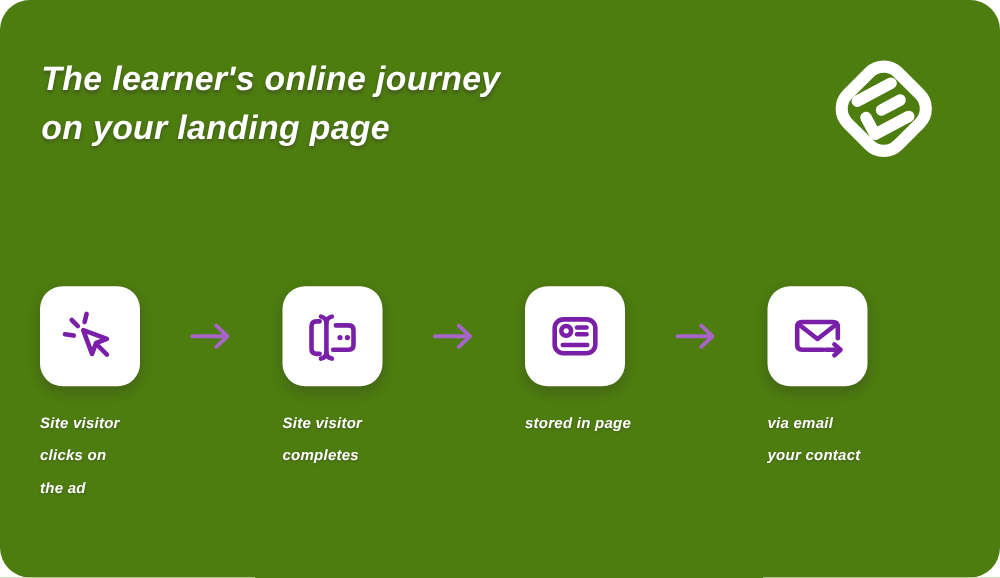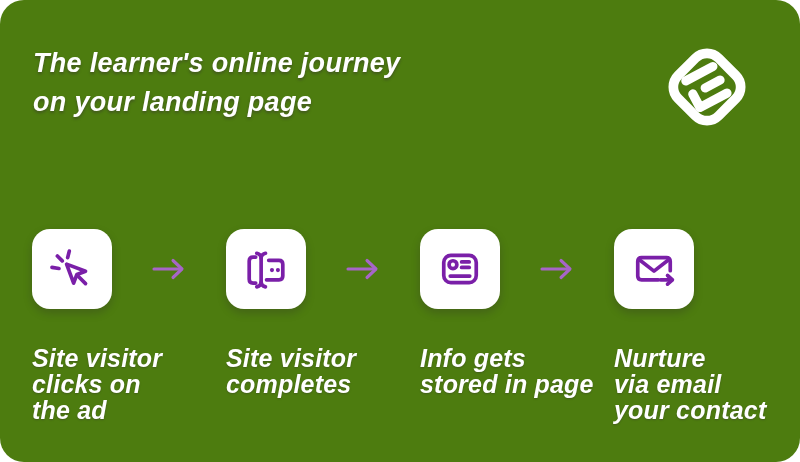--- a/index.html
+++ b/index.html
@@ -50,23 +50,23 @@
     background: #ffffff;
     border-radius: 18px;
     display: flex;
     align-items: center;
     justify-content: center;
     box-shadow: 0 4px 10px rgba(30, 0, 55, 0.20);
   }
   .tile svg { width: 52px; height: 52px; }
 
   .step-label {
-    margin-top: 36px;
+    margin-top: 16px;
     color: #ffffff;
-    font-size: 25px;
+    font-size: 12px;
     line-height: 26px;
     font-weight: bold;
     letter-spacing: 0.2px;
     text-shadow: 0 1px 2px rgba(40, 0, 70, 0.25);
   }
   .step-label span { display: block; }
 
   .flow-arrow {
     position: absolute;
     top: 255px;
@@ -152,39 +152,37 @@
     <div class="tile">
       <svg viewBox="0 0 48 48" aria-hidden="true">
         <rect class="ic" x="9" y="11.5" width="30" height="25" rx="6.5"></rect>
         <circle class="ic" cx="17.5" cy="20" r="3.6"></circle>
         <path class="ic" d="M25.5 17.5 H32.5"></path>
         <path class="ic" d="M25.5 22.5 H32.5"></path>
         <path class="ic" d="M15 30.5 H33"></path>
       </svg>
     </div>
     <div class="step-label">
-      <span>Info gets</span>
       <span>stored in page</span>
     </div>
   </div>
 
   <svg class="flow-arrow arrow-3" viewBox="0 0 36 28" aria-hidden="true">
     <path class="fa" d="M3 14 H30"></path>
     <path class="fa" d="M22 5.5 L31 14 L22 22.5"></path>
   </svg>
 
   <div class="step step-4">
     <div class="tile">
       <svg viewBox="0 0 48 48" aria-hidden="true">
         <path class="ic" d="M39 25.5 V17 Q39 13.5 35.5 13.5 H12.5 Q9 13.5 9 17 V30.5 Q9 34 12.5 34 H28"></path>
         <path class="ic" d="M10.5 15.5 L24 26 L37.5 15.5"></path>
         <path class="ic" d="M30 34 H40.5"></path>
         <path class="ic" d="M36.5 30 L41 34 L36.5 38"></path>
       </svg>
     </div>
     <div class="step-label">
-      <span>Nurture</span>
       <span>via email</span>
       <span>your contact</span>
     </div>
   </div>
 
 </div>
 
 </body></html>

